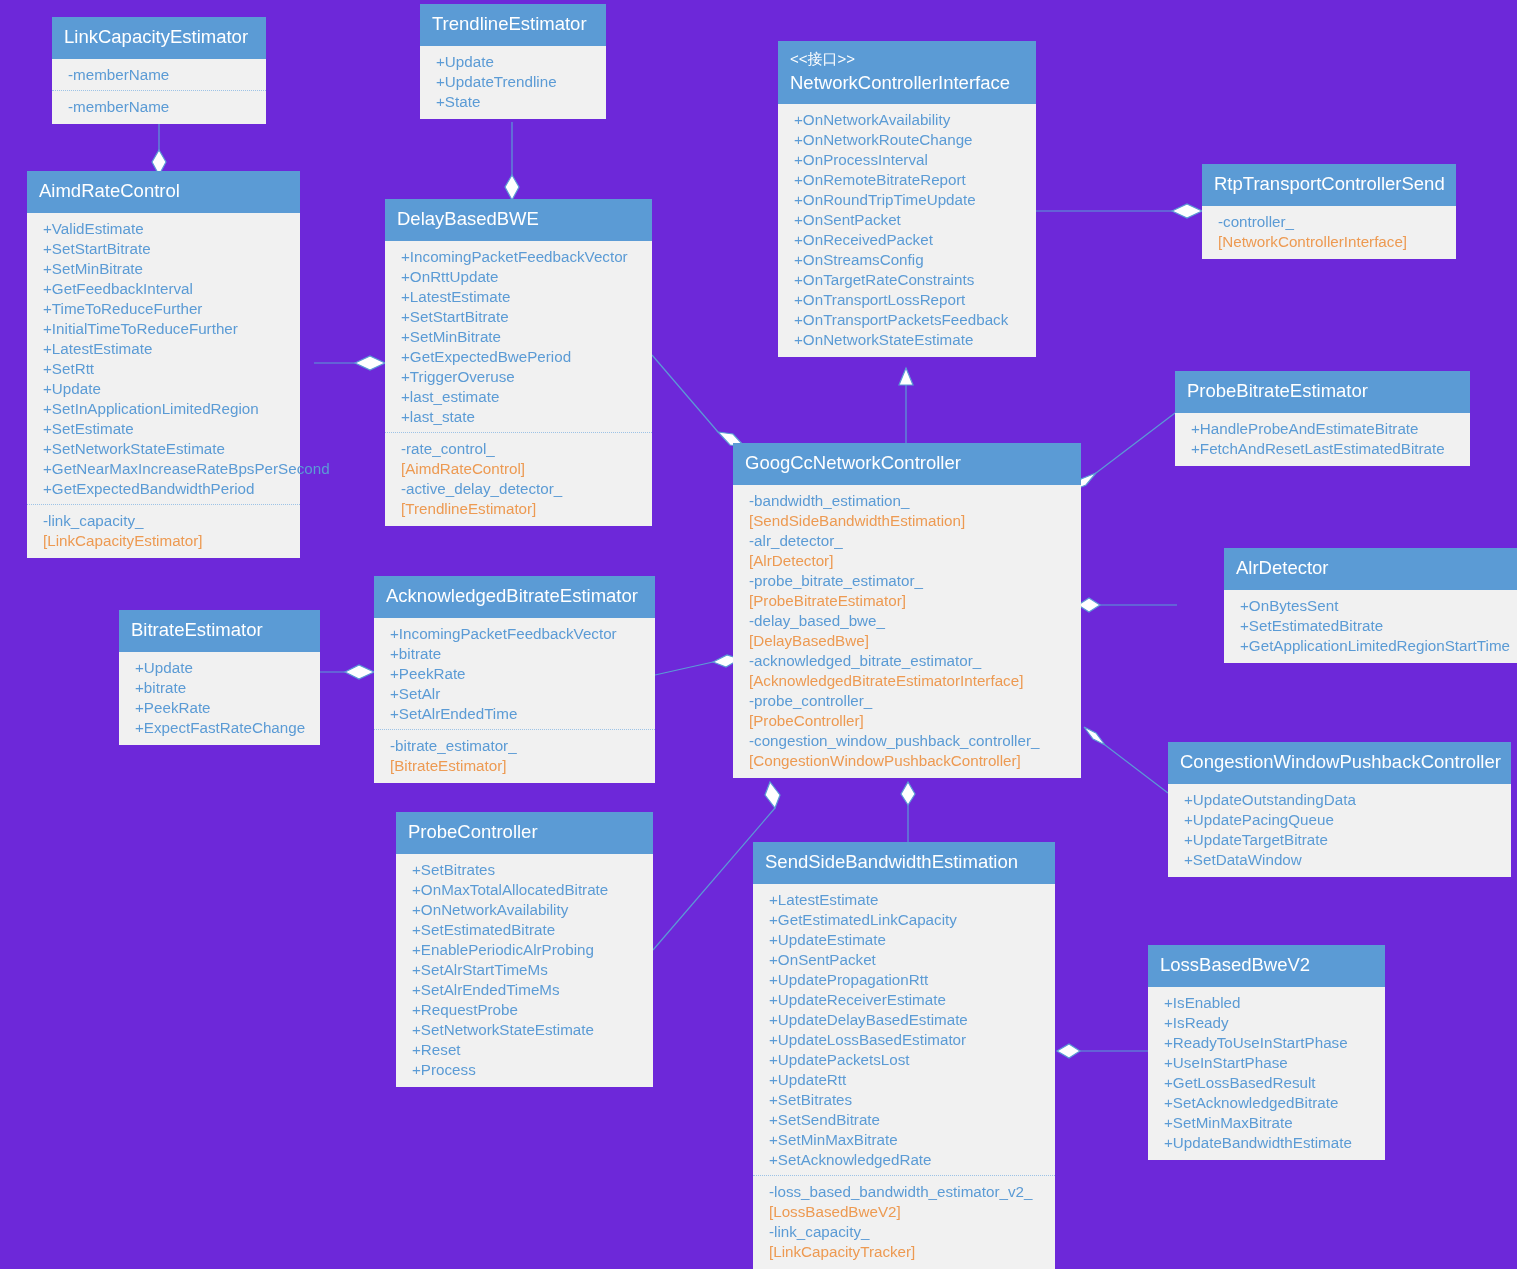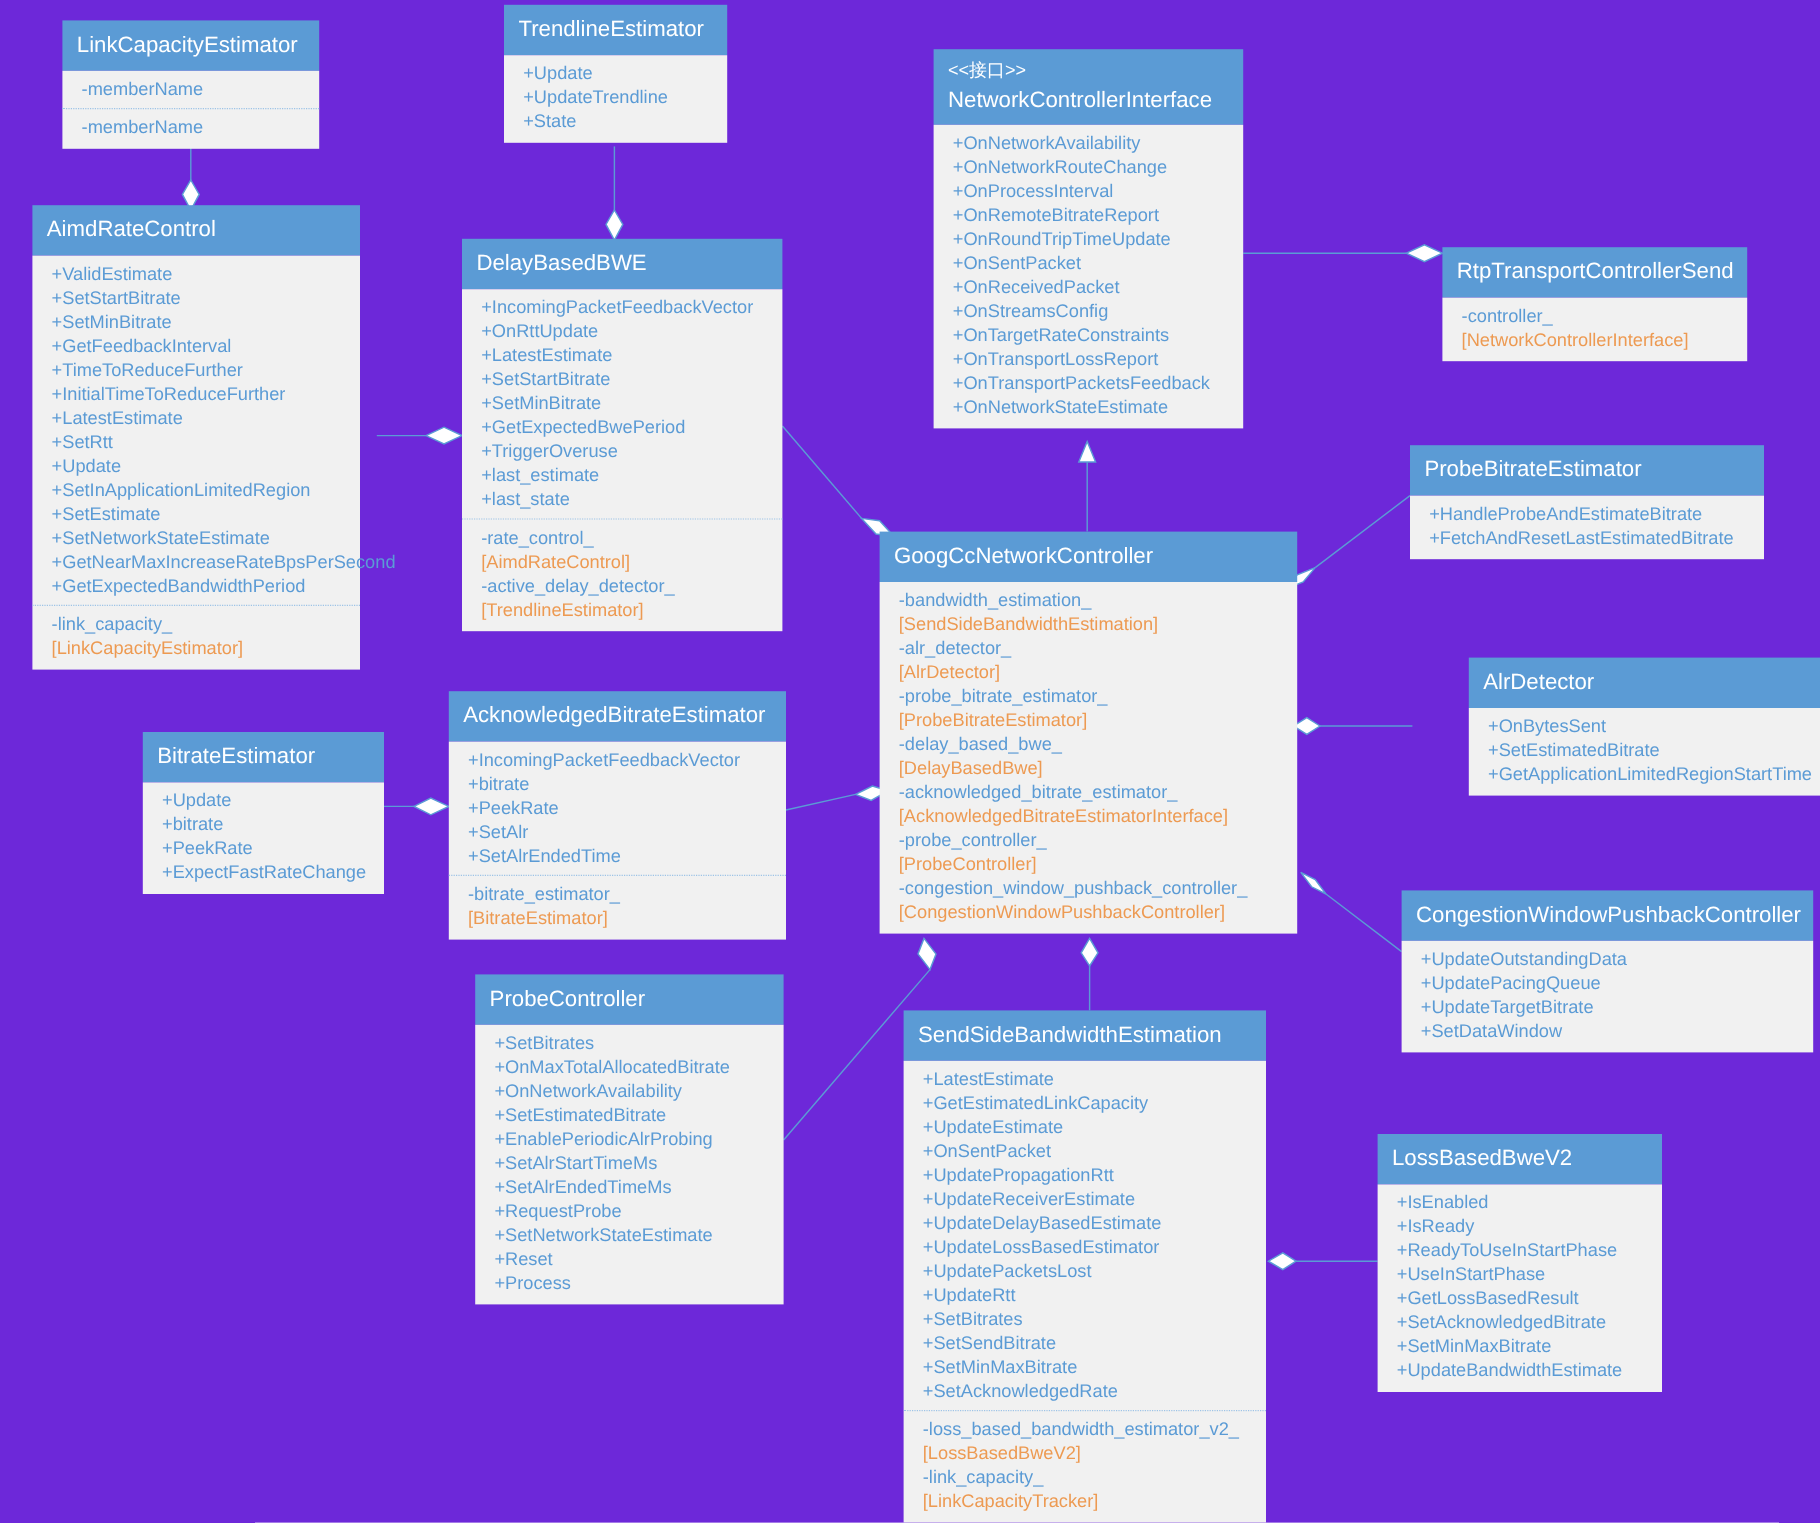--- a/index.html
+++ b/index.html
@@ -162,21 +162,21 @@
         <div class="uml-line">+OnReceivedPacket</div>
         <div class="uml-line">+OnStreamsConfig</div>
         <div class="uml-line">+OnTargetRateConstraints</div>
         <div class="uml-line">+OnTransportLossReport</div>
         <div class="uml-line">+OnTransportPacketsFeedback</div>
         <div class="uml-line">+OnNetworkStateEstimate</div>
       </div>
     </div>
   </div>
 
-  <div class="umlbox" style="left:1202px; top:164px; width:254px;margin-top:42px;">
+  <div class="umlbox" style="left:1202px; top:164px; width:254px;">
     <div class="uml-header">
       <span>RtpTransportControllerSend</span>
     </div>
     <div class="uml-body">
       <div class="uml-section">
         <div class="uml-line">-controller_</div>
         <div class="uml-line type">[NetworkControllerInterface]</div>
       </div>
     </div>
   </div>

